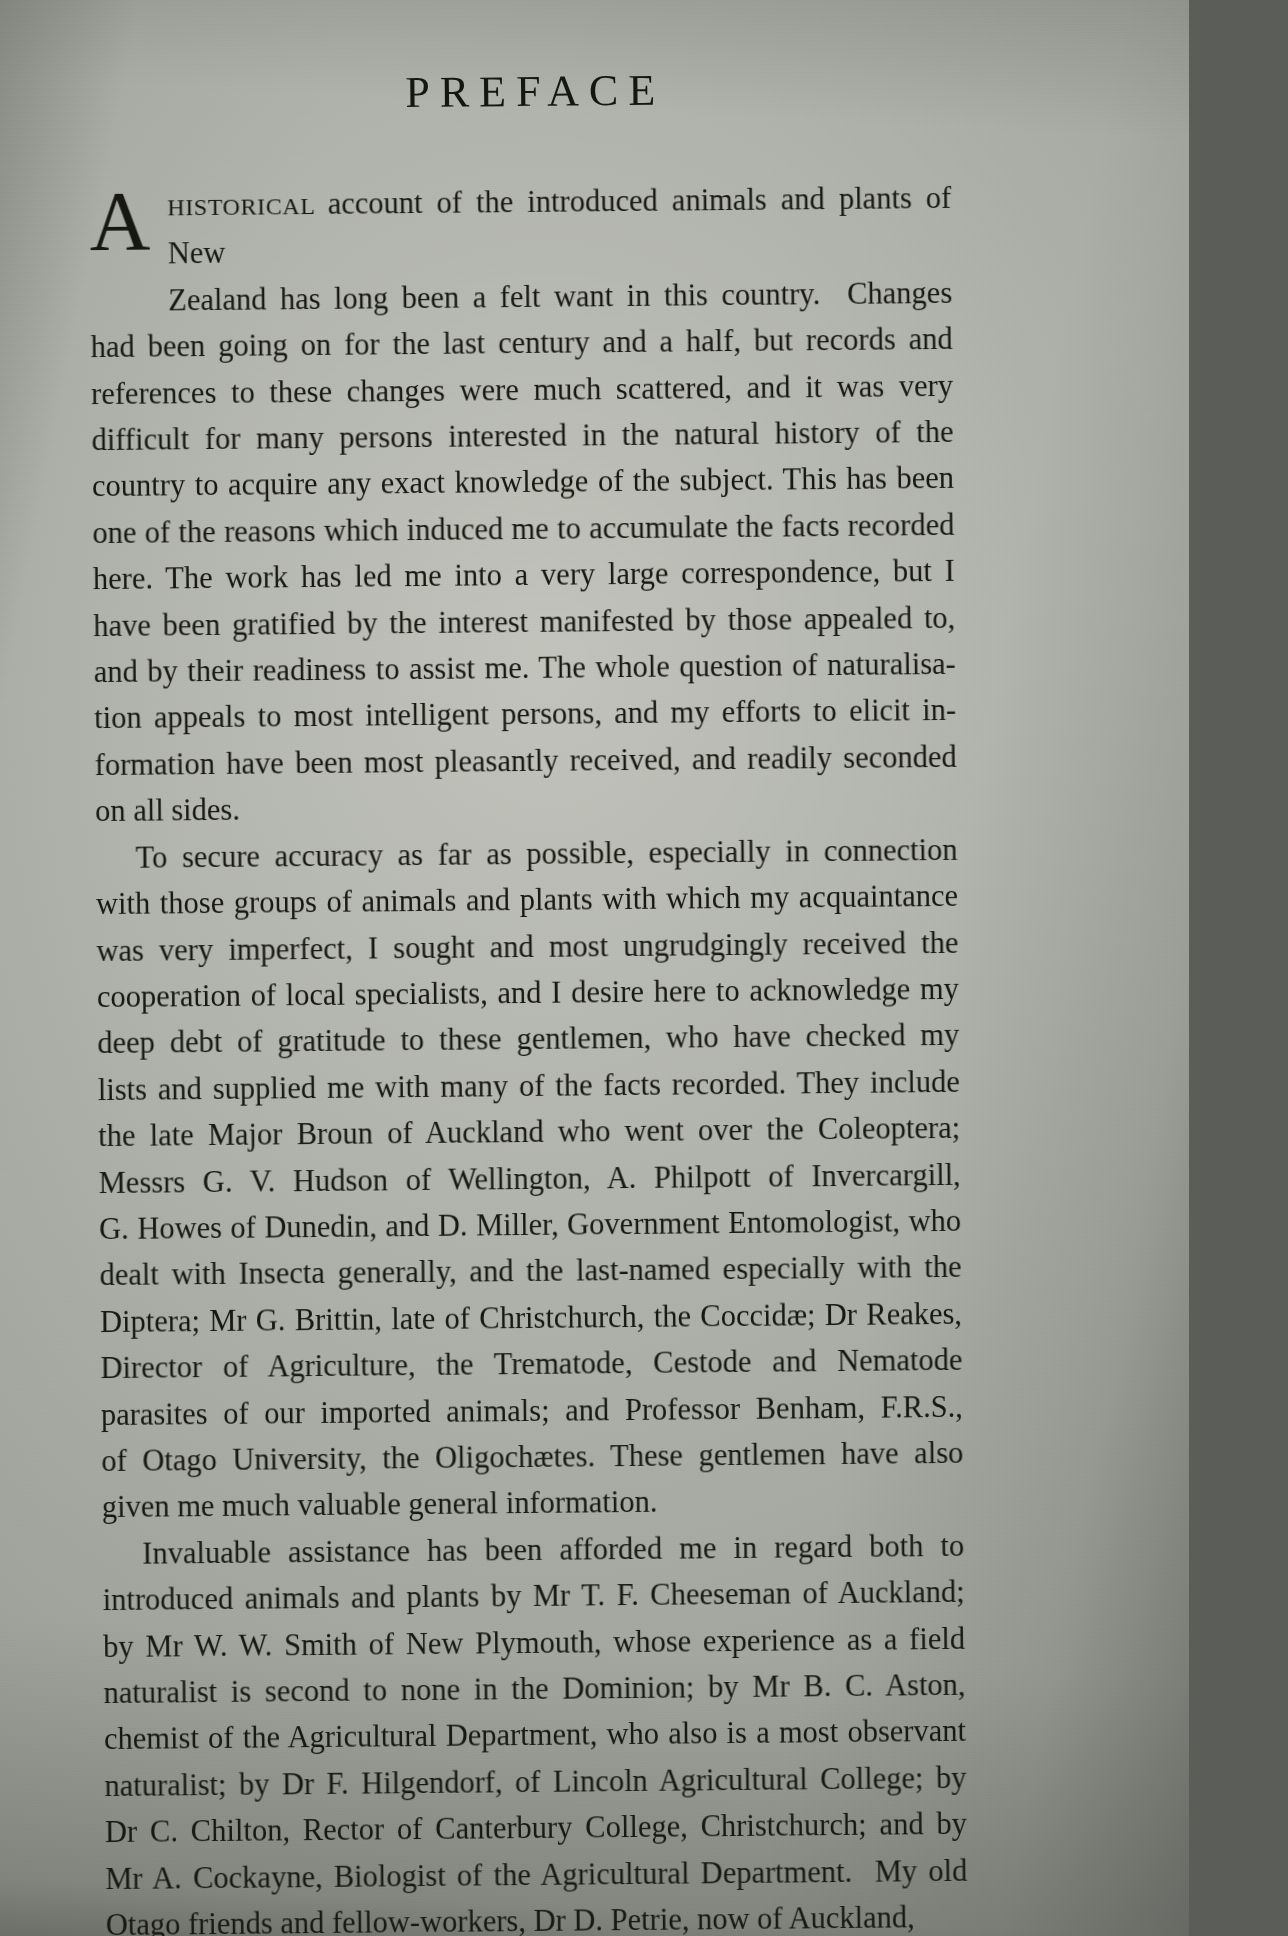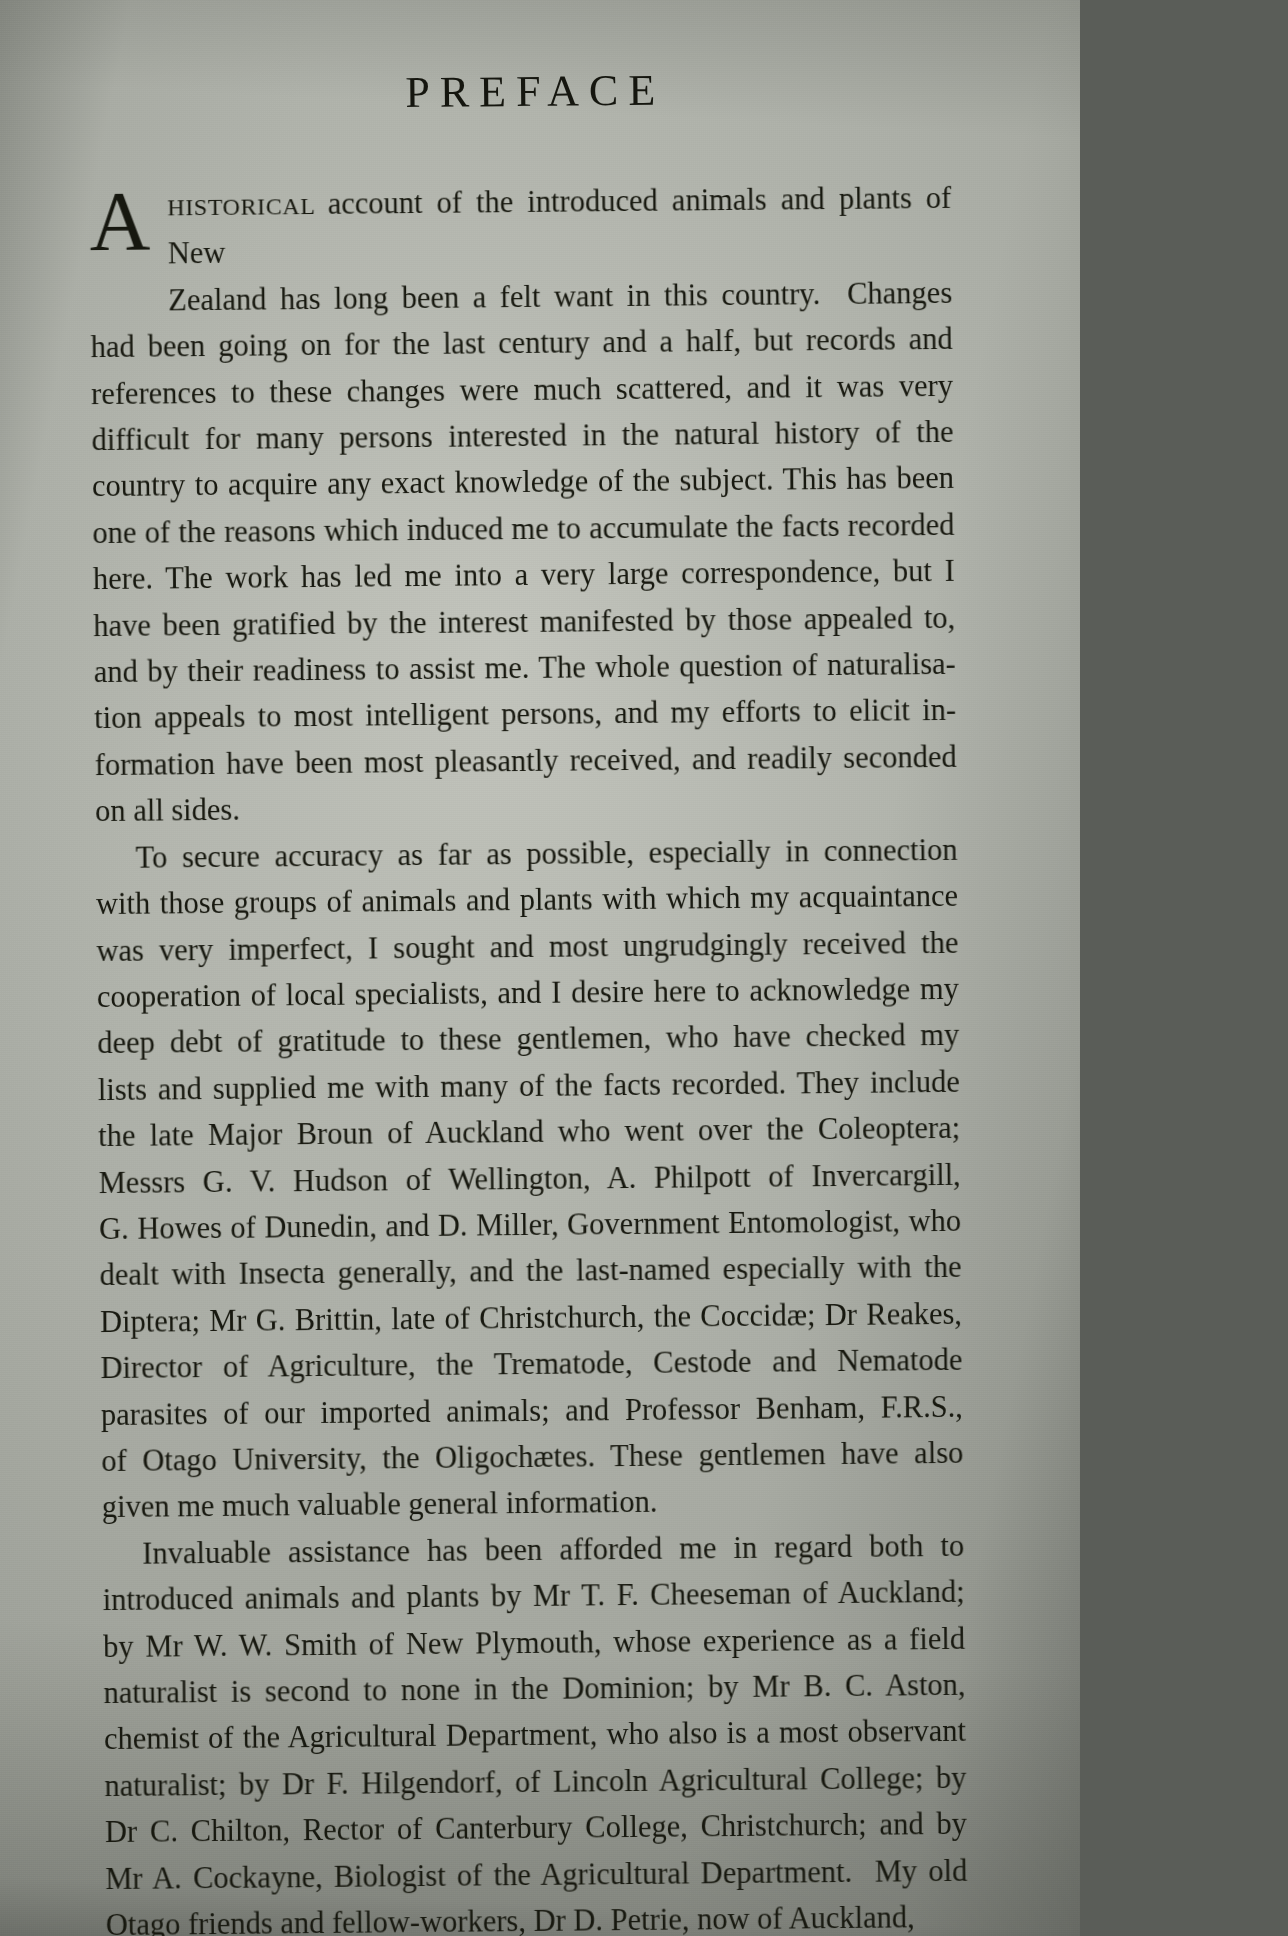--- a/index.html
+++ b/index.html
@@ -3,26 +3,27 @@
 <meta charset="utf-8">
 <title>Preface</title>
 <style>
   html, body {
     margin: 0;
     padding: 0;
     background: #5a5d58;
   }
   #page {
     position: relative;
-    width: 1080px;
+    width: 1178px;
     height: 1936px;
     overflow: hidden;
     background: #a9aca4;
     font-family: "Liberation Serif", "DejaVu Serif", serif;
     color: #1b1c1a;
+    padding-left: 11px;
   }
   
   #page .tone-a {
     position: absolute;
     inset: 0;
     background:
       radial-gradient(130% 95% at 46% 34%,
         rgba(196,198,190,0.95) 0%,
         rgba(178,181,173,0.72) 34%,
         rgba(150,153,145,0.38) 60%,

